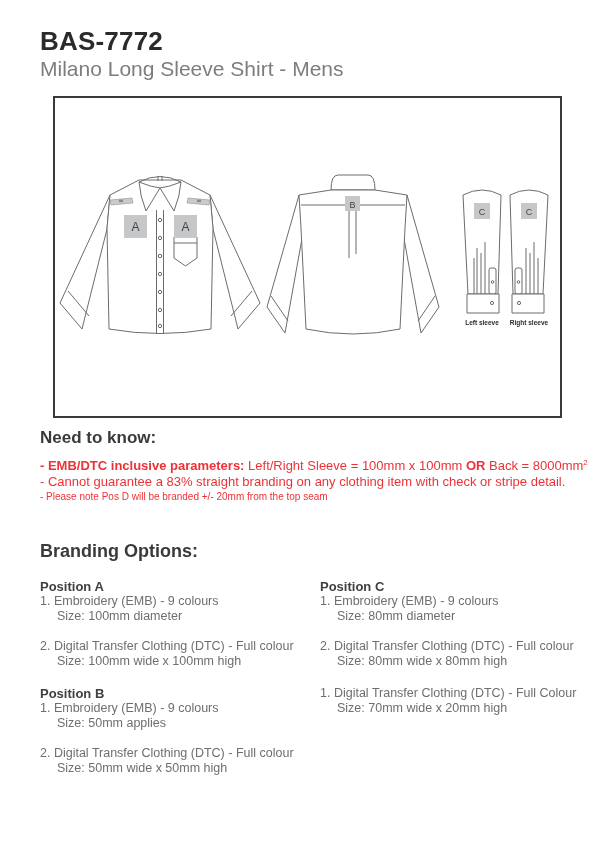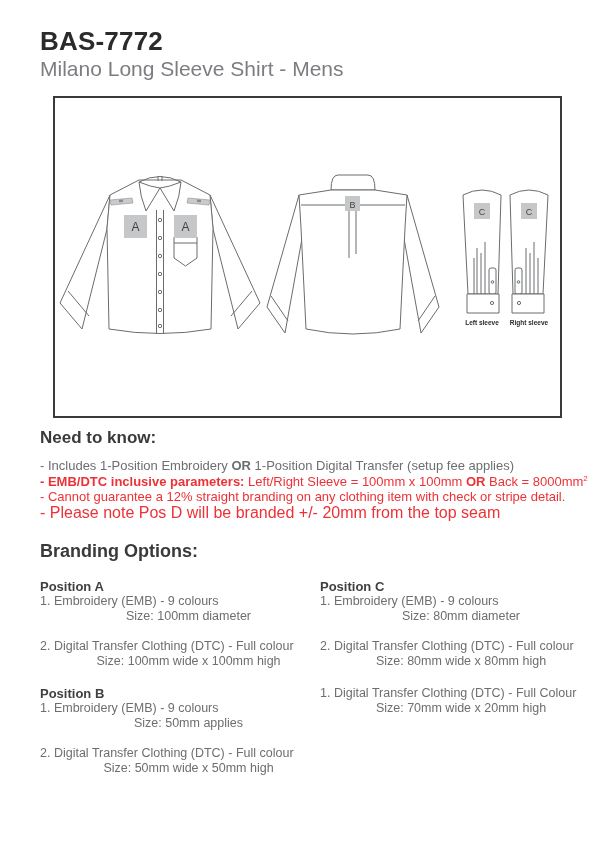--- a/index.html
+++ b/index.html
@@ -44,37 +44,37 @@
   .section-heading {
     display: inline-block;
     font-weight: bold; color: #3a3a3c;
     text-decoration-thickness: 2px;
     text-underline-offset: 3px;
   }
   .ntk .section-heading { font-size: 17px; }
   .ntk-lines { margin-top: 10px; }
   .ntk-lines p { font-size: 13px; line-height: 15.6px; color: #6d6e71; white-space: nowrap; }
   .ntk-lines p.red { color: #ed3237; }
-  .ntk-lines p.red-small { color: #ed3237; font-size: 16px; }
+  .ntk-lines p.red-small { color: #ed3237; font-size: 10px; }
   .ntk-lines b { font-weight: bold; }
   .ntk-lines sup { font-size: 8px; vertical-align: super; line-height: 0; }
 
   
   .branding { position: absolute; left: 40px; top: 541px; width: 545px; }
   .branding .section-heading { font-size: 18px; }
   .branding-cols { display: flex; margin-top: 17px; }
   .col { display: flex; flex-direction: column; }
   .col.left { width: 280px; }
   .col.right { width: 265px; }
   .pos-block + .pos-block { margin-top: 18px; }
   .pos-title { font-size: 13px; font-weight: bold; color: #3f3f41; line-height: 15px; }
   .pos-item { margin-top: 0; }
   .pos-item + .pos-item { margin-top: 16px; }
   .pos-item p { font-size: 12.5px; line-height: 14.5px; color: #6d6e71; white-space: nowrap; }
-  .pos-item p.size-line { padding-left: 17px; text-align: center; }
+  .pos-item p.size-line { padding-left: 17px; }
 </style>
 </head>
 <body>
 
 <div class="page">
 
   <div class="product-code">BAS-7772</div>
   <div class="product-name">Milano Long Sleeve Shirt - Mens</div>
 
   <div class="diagram-box">
@@ -176,23 +176,22 @@
         </g>
         <text class="sleeve-label" x="474" y="227" text-anchor="middle">Right sleeve</text>
       </g>
 
     </svg>
   </div>
 
   <section class="ntk">
     <span class="section-heading">Need to know:</span>
     <div class="ntk-lines">
-      <p><span>- Includes 1-Position Embroidery </span><b>OR</b><span> 1-Position Digital Transfer (setup fee applies)</span></p>
       <p class="red"><b>- EMB/DTC inclusive parameters:</b><span> Left/Right Sleeve = 100mm x 100mm </span><b>OR</b><span> Back = 8000mm</span><sup>2</sup></p>
-      <p class="red">- Cannot guarantee a 12% straight branding on any clothing item with check or stripe detail.</p>
+      <p class="red">- Cannot guarantee a 83% straight branding on any clothing item with check or stripe detail.</p>
       <p class="red-small">- Please note Pos D will be branded +/- 20mm from the top seam</p>
     </div>
   </section>
 
   <section class="branding">
     <span class="section-heading">Branding Options:</span>
     <div class="branding-cols">
       <div class="col left">
 
         <div class="pos-block">

